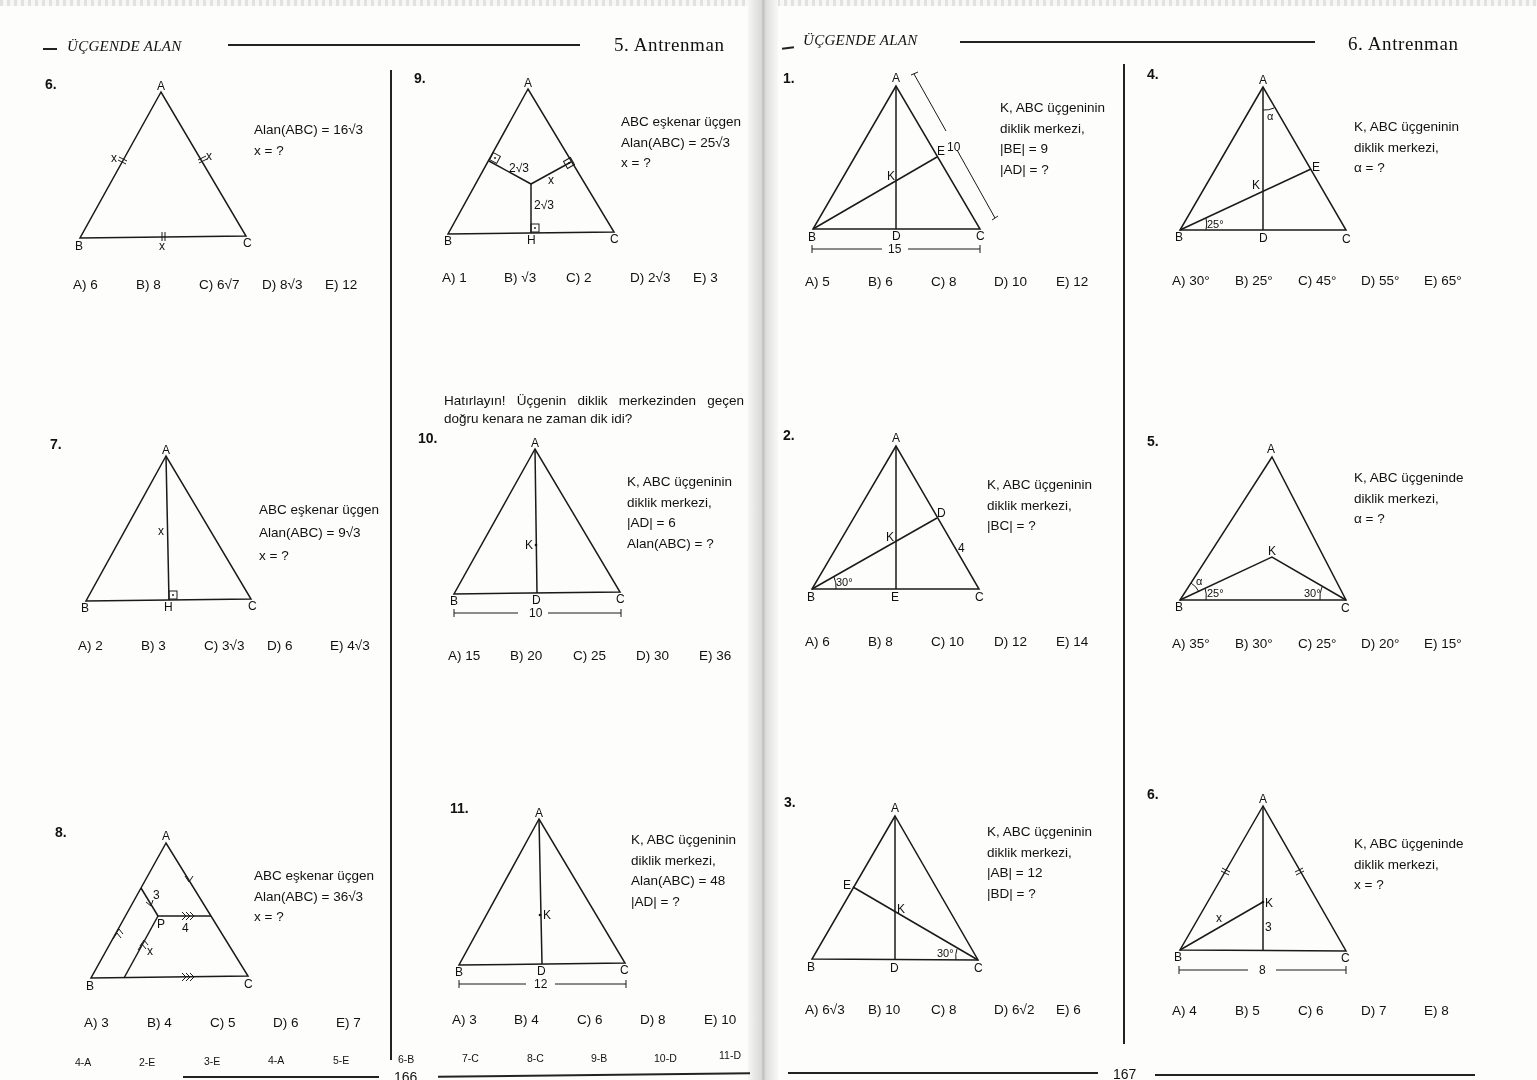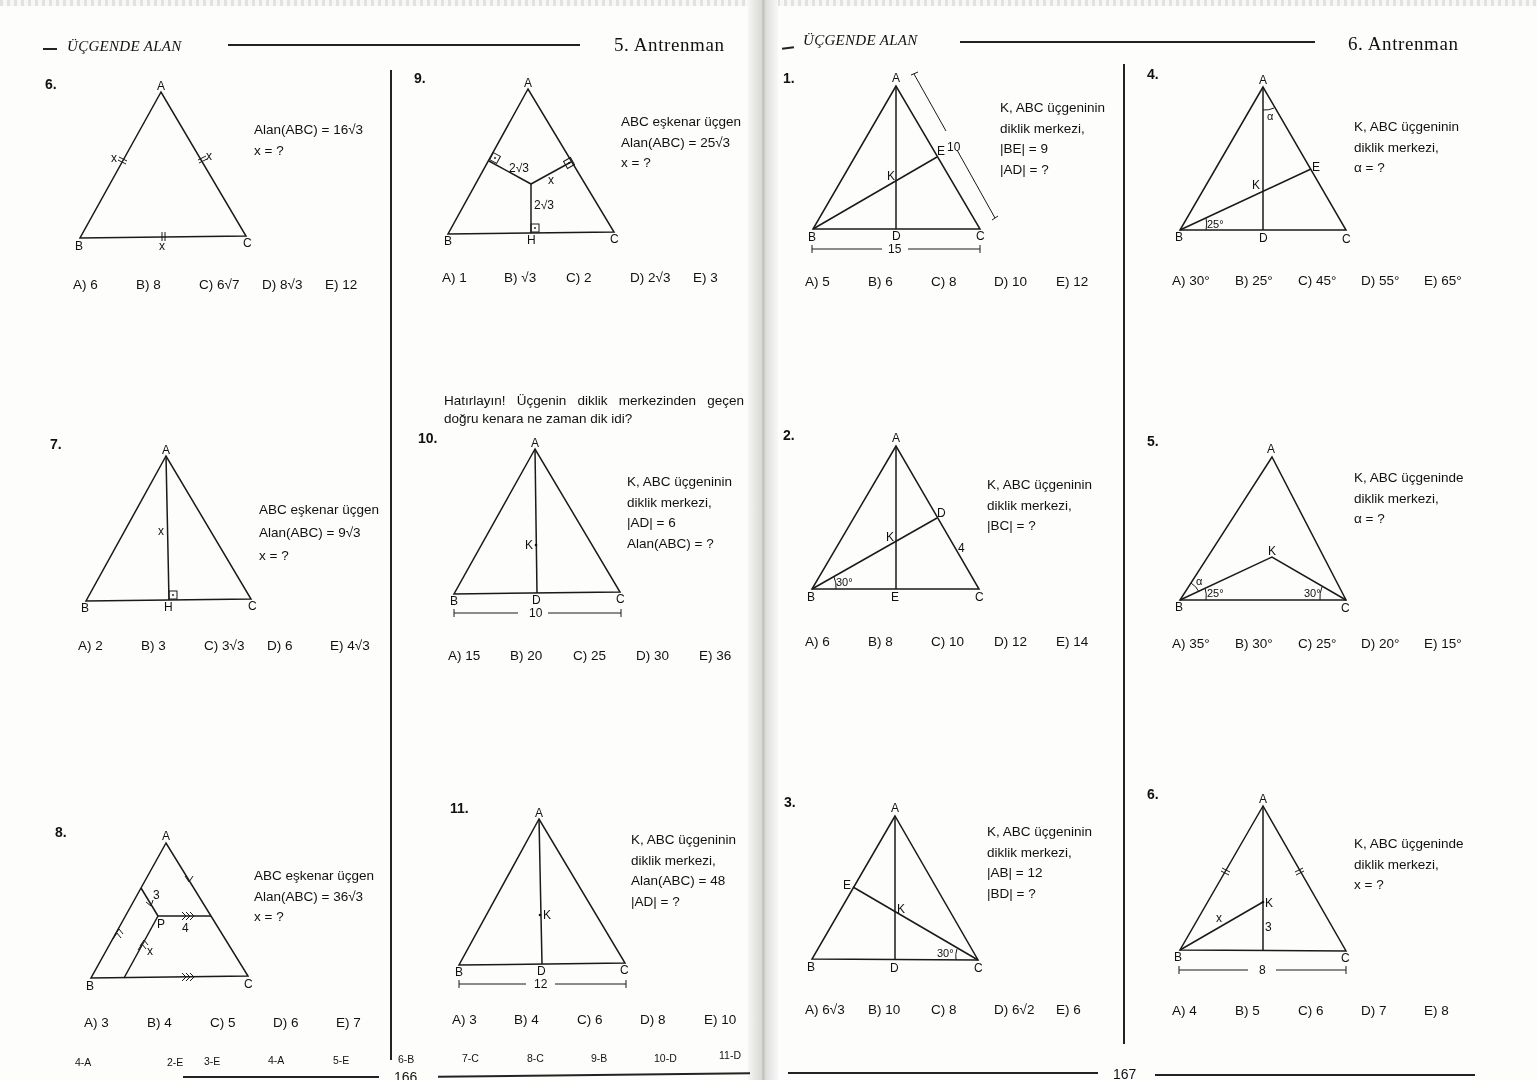--- a/index.html
+++ b/index.html
@@ -230,21 +230,21 @@
       <span style="left:0">A) 3</span>
       <span style="left:62px">B) 4</span>
       <span style="left:125px">C) 6</span>
       <span style="left:188px">D) 8</span>
       <span style="left:252px">E) 10</span>
     </div>
   </div>
 
   <div>
     <div class="key" style="left:75px;top:1056px;">4-A</div>
-    <div class="key" style="left:139px;top:1056px;margin-left:28px;">2-E</div>
+    <div class="key" style="left:139px;top:1056px;">2-E</div>
     <div class="key" style="left:204px;top:1055px;">3-E</div>
     <div class="key" style="left:268px;top:1054px;">4-A</div>
     <div class="key" style="left:333px;top:1054px;">5-E</div>
     <div class="key" style="left:398px;top:1053px;">6-B</div>
     <div class="key" style="left:462px;top:1052px;">7-C</div>
     <div class="key" style="left:527px;top:1052px;">8-C</div>
     <div class="key" style="left:591px;top:1052px;">9-B</div>
     <div class="key" style="left:654px;top:1052px;">10-D</div>
     <div class="key" style="left:719px;top:1049px;">11-D</div>
   </div>

